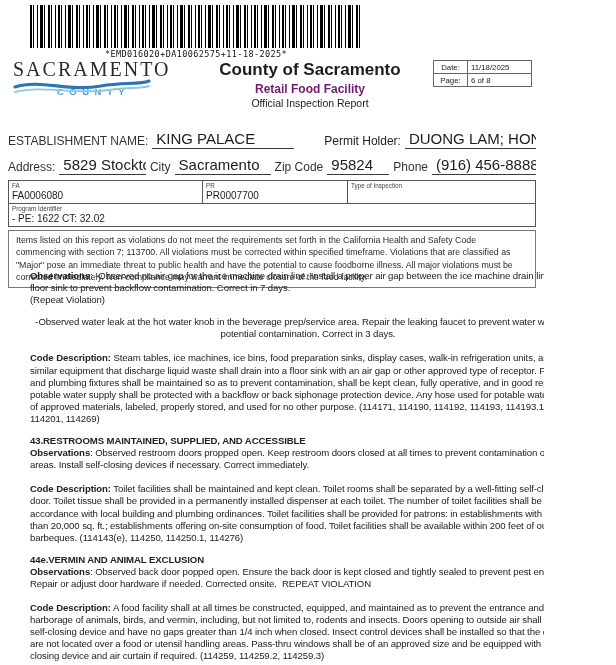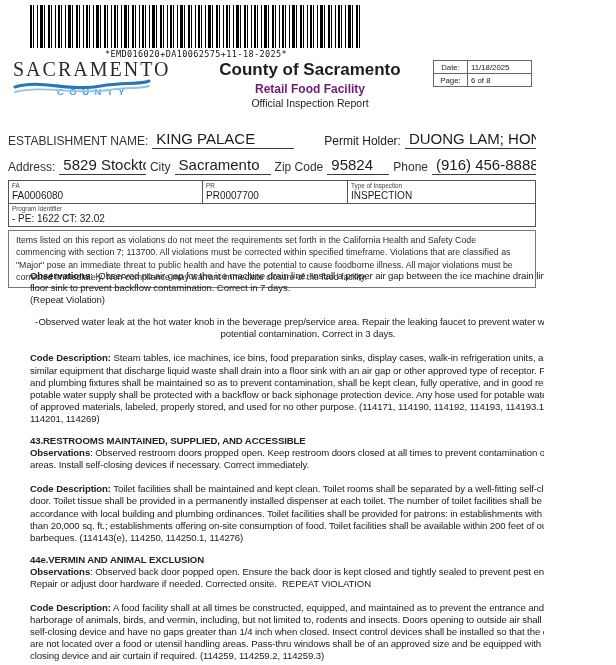--- a/index.html
+++ b/index.html
@@ -157,21 +157,20 @@
       <div class="pt-cell">
         <div class="pt-label">FA</div>
         <div class="pt-value">FA0006080</div>
       </div>
       <div class="pt-cell">
         <div class="pt-label">PR</div>
         <div class="pt-value">PR0007700</div>
       </div>
       <div class="pt-cell">
         <div class="pt-label">Type of Inspection</div>
-        <div class="pt-value">INSPECTION</div>
       </div>
       <div class="pt-cell pt-full">
         <div class="pt-label">Program Identifier</div>
         <div class="pt-value">- PE: 1622 CT: 32.02</div>
       </div>
     </div>
 
     <div class="notice-box">Items listed on this report as violations do not meet the requirements set forth in the California Health and Safety Code commencing with section 7; 113700. All violations must be corrected within specified timeframe. Violations that are classified as "Major" pose an immediate threat to public health and have the potential to cause foodborne illness. All major violations must be corrected immediately. Non-compliance may warrant immediate closure of the food facility.</div>
   </div>
 

